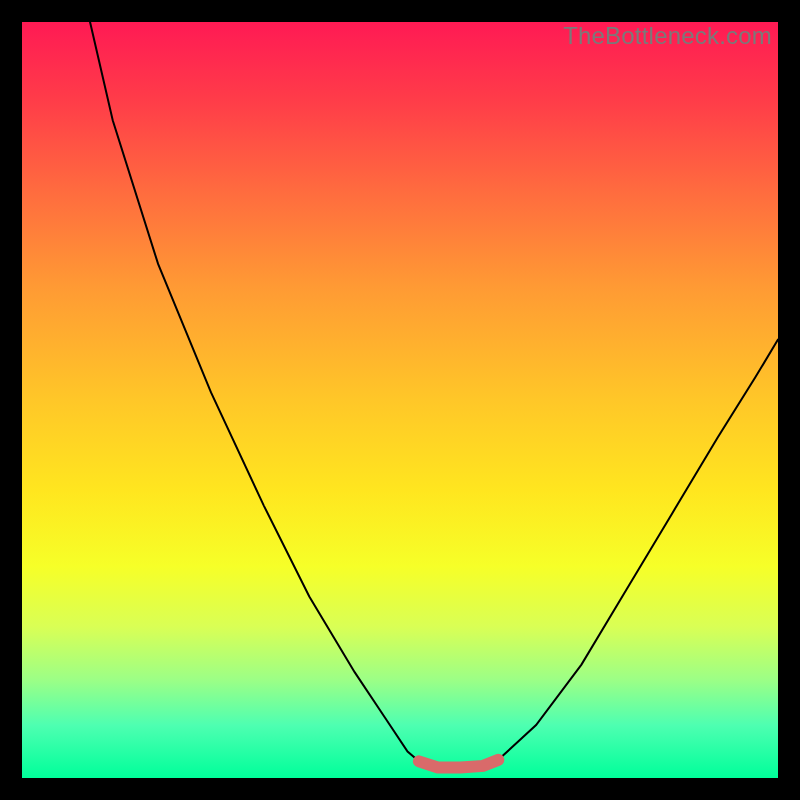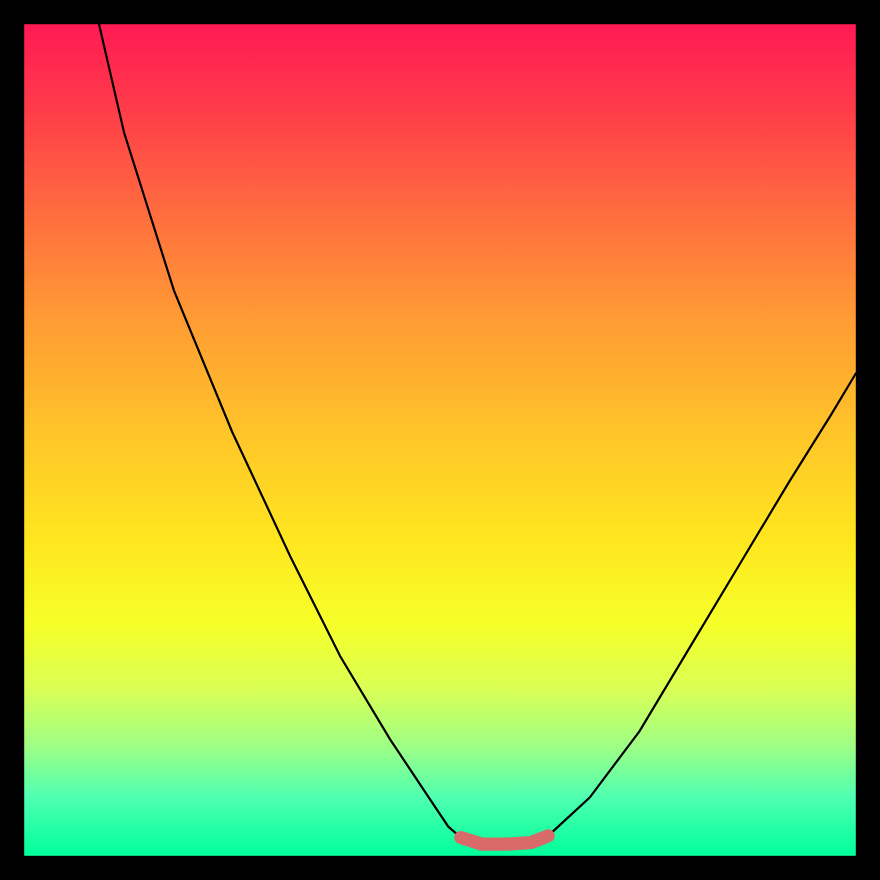--- a/index.html
+++ b/index.html
@@ -43,19 +43,20 @@
     width: 756px;
     height: 756px;
     overflow: visible;
   }
 </style>
 </head>
 <body>
 
 <div class="frame">
   <div class="plot" data-bind-attr="style:__computed_gradient_style" style="background:linear-gradient(to bottom, #ff1a54 0%, #ff3b49 10%, #ff6a3f 22%, #ff9a34 35%, #ffc728 50%, #ffe61f 62%, #f6ff28 72%, #d9ff55 80%, #9cff86 87%, #4effb1 93%, #00ff9a 100%);">
+    <span class="watermark" data-bind="watermark">TheBottleneck.com</span>
     <svg class="curves" viewBox="0 0 100 100" preserveAspectRatio="none">
       <path id="curve-left" fill="none" stroke-width="2" stroke-linecap="round" vector-effect="non-scaling-stroke" d="M9.00 0.00 L12.00 13.00 L18.00 32.00 L25.00 49.00 L32.00 64.00 L38.00 76.00 L44.00 86.00 L48.00 92.00 L51.00 96.50 L52.50 97.80" stroke="#000000"></path>
       <path id="curve-right" fill="none" stroke-width="2" stroke-linecap="round" vector-effect="non-scaling-stroke" d="M63.00 97.60 L68.00 93.00 L74.00 85.00 L80.00 75.00 L86.00 65.00 L92.00 55.00 L97.00 47.00 L100.00 42.00" stroke="#000000"></path>
       <path id="curve-bottom" fill="none" stroke-width="12" stroke-linecap="round" vector-effect="non-scaling-stroke" d="M52.50 97.80 L55.00 98.60 L58.00 98.60 L61.00 98.40 L63.00 97.60" stroke="#d96a6a"></path>
     </svg>
   </div>
 </div>
 
 </body></html>

